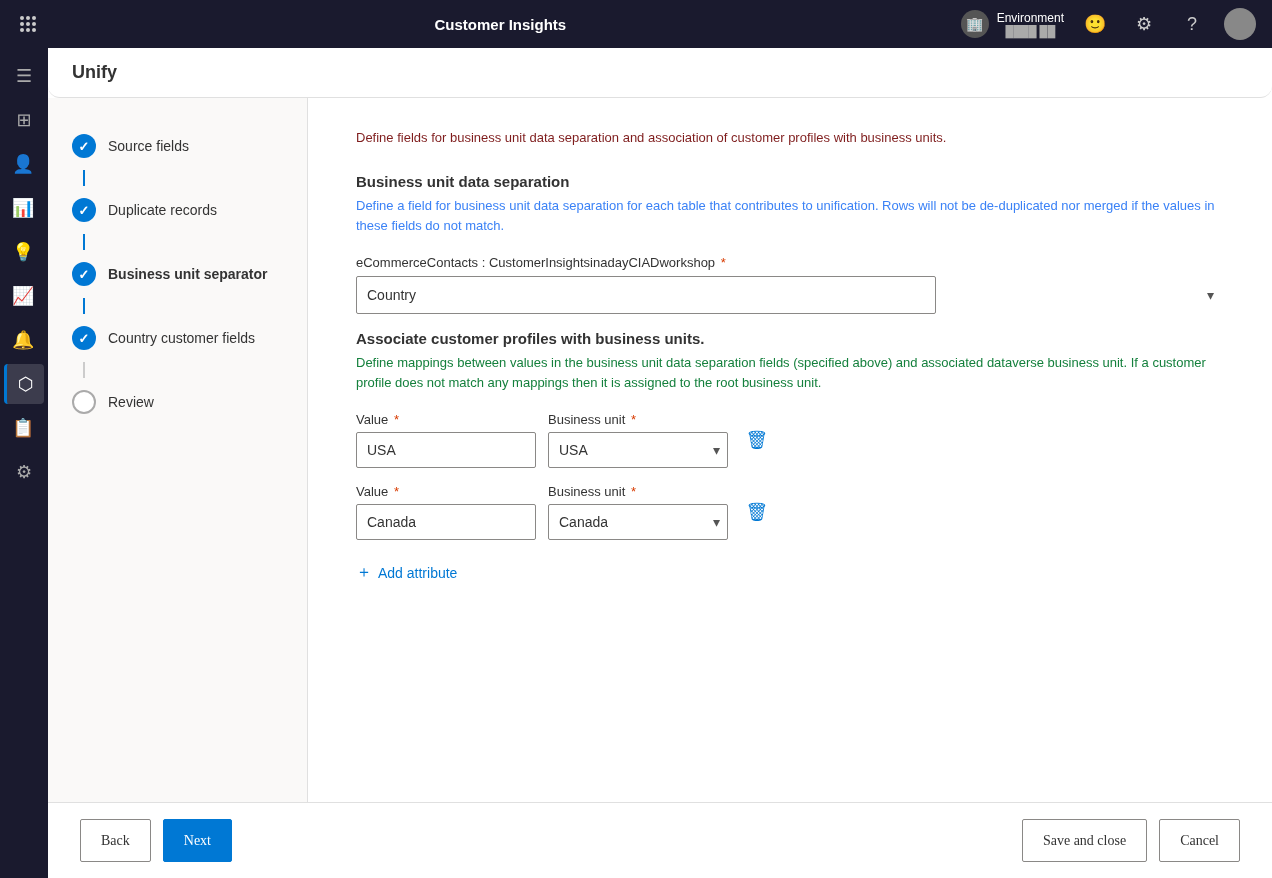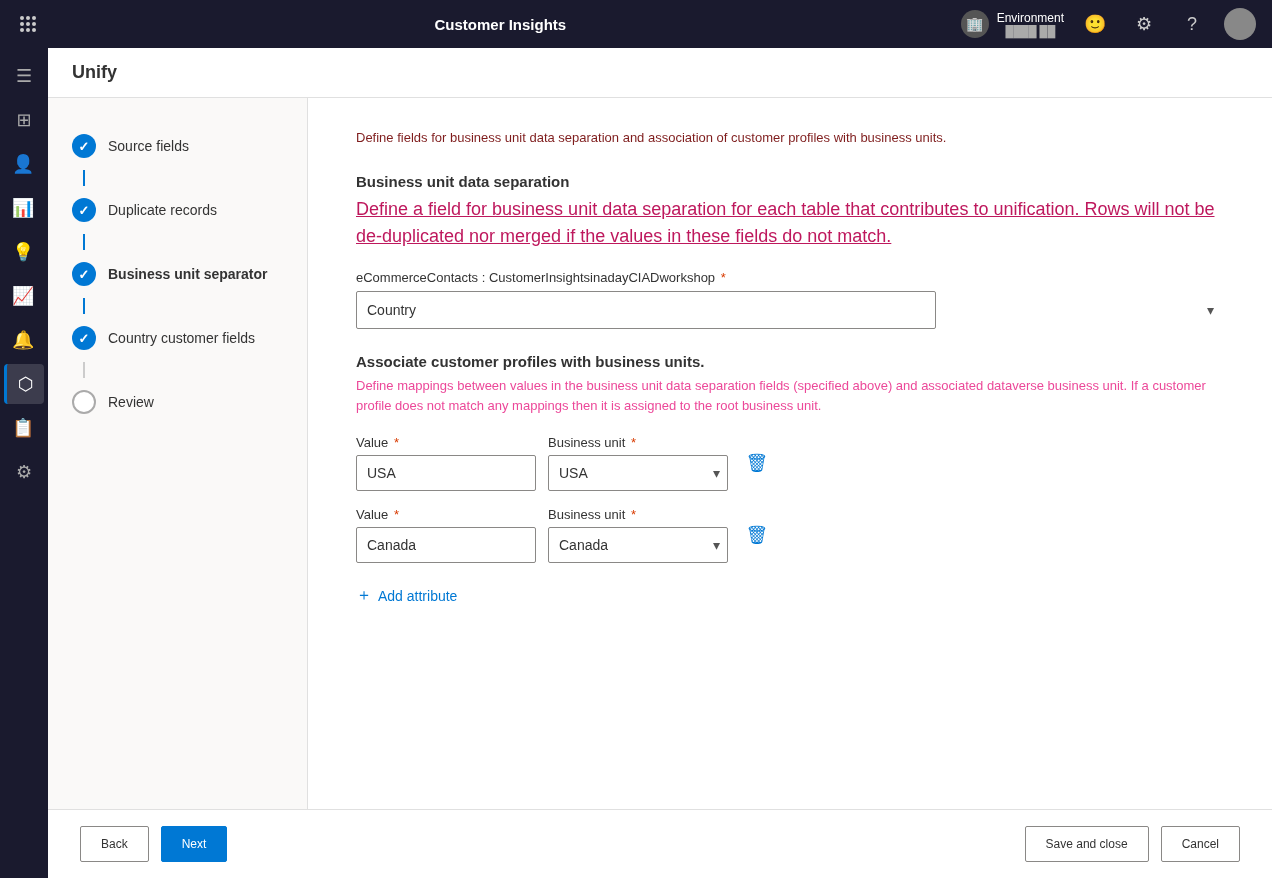--- a/index.html
+++ b/index.html
@@ -54,20 +54,21 @@
 
     
     .page-header {
       background: #fff;
       padding: 14px 24px;
       border-bottom: 1px solid #e0e0e0;
       font-size: 18px;
       font-weight: 600;
       color: #333;
       flex-shrink: 0;
+      border-radius: 12px;
     }
 
     
     .inner-layout { display: flex; flex: 1; overflow: hidden; }
 
     
     .steps-sidebar {
       width: 260px;
       background: #faf9f8;
       border-right: 1px solid #e0e0e0;
@@ -120,21 +121,21 @@
     .main-content {
       flex: 1;
       overflow-y: auto;
       padding: 32px 48px 100px 48px;
     }
 
     .page-title { font-size: 26px; font-weight: 300; color: #333; margin-bottom: 12px; }
     .page-subtitle { font-size: 13px; color: #7f1d1d; margin-bottom: 28px; }
 
     .section-title { font-size: 15px; font-weight: 700; color: #333; margin-bottom: 6px; }
-    .section-desc { font-size: 18px; color: #be185d; line-height: 1.5; margin-bottom: 20px; text-decoration: underline; }
+    .section-desc { font-size: 13px; color: #3b82f6; line-height: 1.5; margin-bottom: 20px; }
 
     .field-label { font-size: 13px; color: #333; margin-bottom: 6px; }
     .field-label .required { color: #d83b01; margin-left: 2px; }
 
     .select-wrapper { position: relative; }
     .select-field {
       width: 580px;
       height: 38px;
       border: 1px solid #8a8886;
       border-radius: 2px;
@@ -147,23 +148,23 @@
     }
     .select-chevron {
       position: absolute;
       right: 10px;
       top: 50%;
       transform: translateY(-50%);
       pointer-events: none;
       color: #555;
     }
 
-    .mapping-section { margin-top: 24px; }
+    .mapping-section { margin-top: 16px; }
     .mapping-title { font-size: 15px; font-weight: 700; margin-bottom: 6px; }
-    .mapping-desc { font-size: 13px; color: #ec4899; line-height: 1.5; margin-bottom: 20px; }
+    .mapping-desc { font-size: 13px; color: #15803d; line-height: 1.5; margin-bottom: 20px; }
 
     .mapping-row { display: flex; align-items: center; gap: 12px; margin-bottom: 16px; }
     .mapping-field-group { display: flex; flex-direction: column; }
     .mapping-label { font-size: 13px; margin-bottom: 5px; }
     .mapping-label .req { color: #d83b01; margin-left: 2px; }
 
     .text-input {
       width: 180px;
       height: 36px;
       border: 1px solid #8a8886;
@@ -216,26 +217,26 @@
       border-top: 1px solid #e0e0e0;
       padding: 16px 32px;
       display: flex;
       align-items: center;
       gap: 12px;
       flex-shrink: 0;
     }
     .action-bar-right { margin-left: auto; display: flex; gap: 12px; }
 
     .btn {
-      height: 36px;
+      height: 43px;
       padding: 0 20px;
       border-radius: 2px;
-      font-size: 12px;
-      cursor: pointer;
-      font-family: Liberation Sans, sans-serif;
+      font-size: 14px;
+      cursor: pointer;
+      font-family: Liberation Serif, serif;
     }
     .btn-outline {
       border: 1px solid #8a8886;
       background: #fff;
       color: #333;
     }
     .btn-primary {
       background: #0078d4;
       border: 1px solid #0078d4;
       color: #fff;

